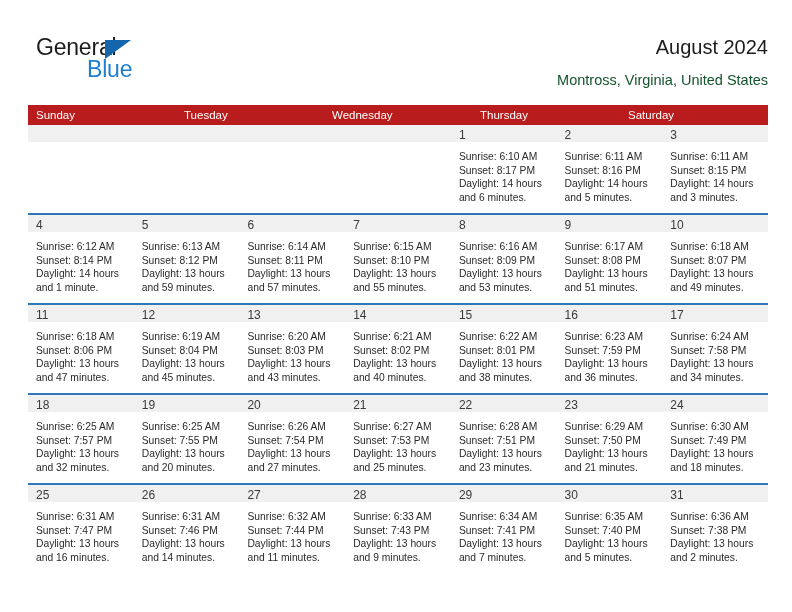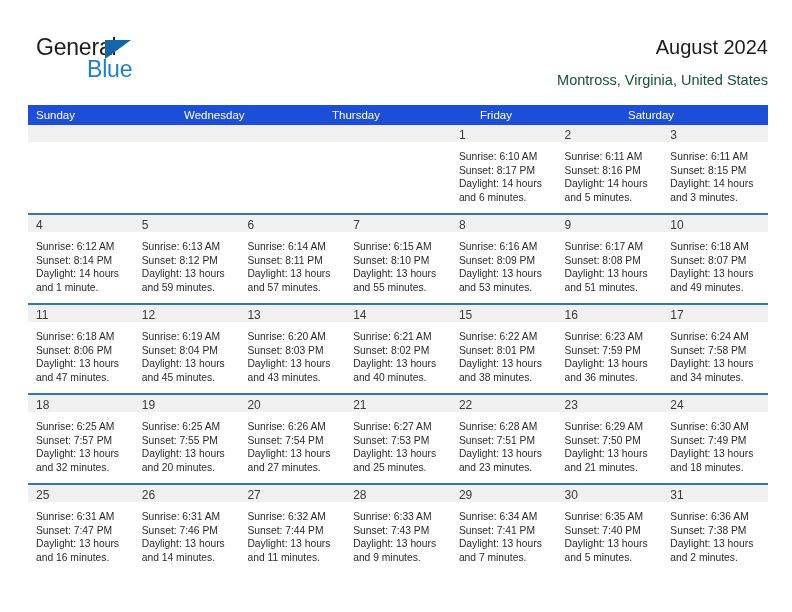--- a/index.html
+++ b/index.html
@@ -87,21 +87,21 @@
 
   
   .calendar {
     position: absolute;
     left: 28px;
     top: 105px;
     width: 740px;
   }
   .weekday-row {
     display: flex;
-    background: #1d4ed8;
+    background: #b91c1c;
     height: 20px;
   }
   .weekday {
     flex: 1 1 0;
     color: #ffffff;
     font-size: 11.5px;
     line-height: 20px;
     padding-left: 8px;
     box-sizing: border-box;
     white-space: nowrap;
@@ -163,23 +163,23 @@
       <div class="cal-title">August 2024</div>
       <div class="cal-location">Montross, Virginia, United States</div>
     </div>
 
   </div>
 
   <div class="calendar">
 
     <div class="weekday-row">
       <div class="weekday">Sunday</div>
+      <div class="weekday">Tuesday</div>
       <div class="weekday">Wednesday</div>
       <div class="weekday">Thursday</div>
-      <div class="weekday">Friday</div>
       <div class="weekday">Saturday</div>
     </div>
 
     <div class="weeks-container">
         <div class="week first">
           <div class="day-cell empty">
             <div class="day-number-band"><span class="day-number"></span></div>
             <div class="day-info">
               <div></div>
               <div></div>

